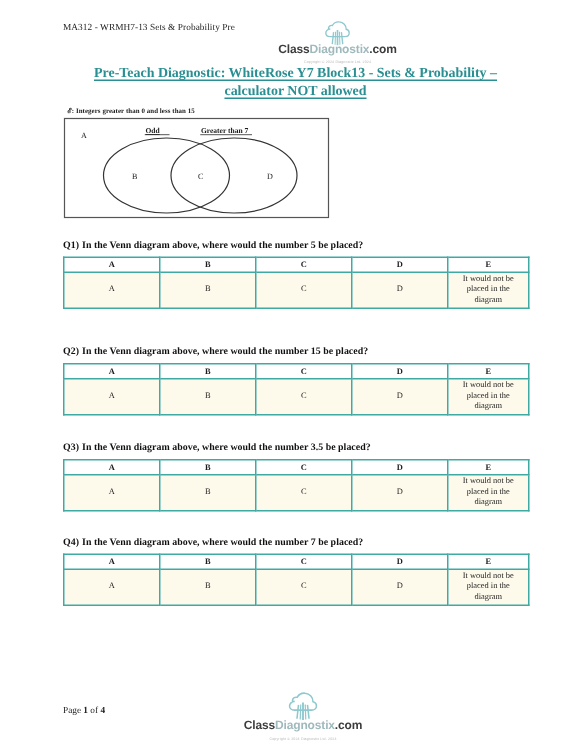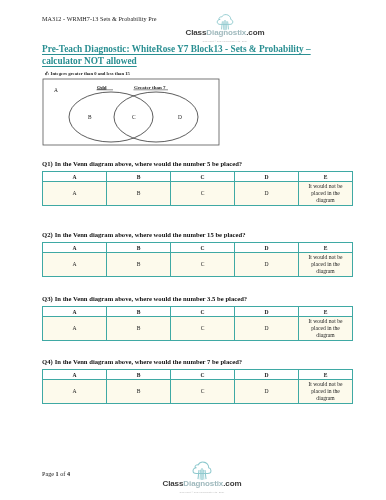--- a/index.html
+++ b/index.html
@@ -93,20 +93,21 @@
     position: absolute;
     left: 42px;
     top: 44px;
     width: 310px;
     font-weight: bold;
     font-size: 9.3px;
     line-height: 11.8px;
     color: #2a8f92;
     text-decoration: underline;
     text-underline-offset: 1.5px;
+    text-align: center;
   }
 
   
   .venn-block {
     position: absolute;
     left: 42px;
     top: 70px;
     width: 188px;
   }
   .venn-caption {

